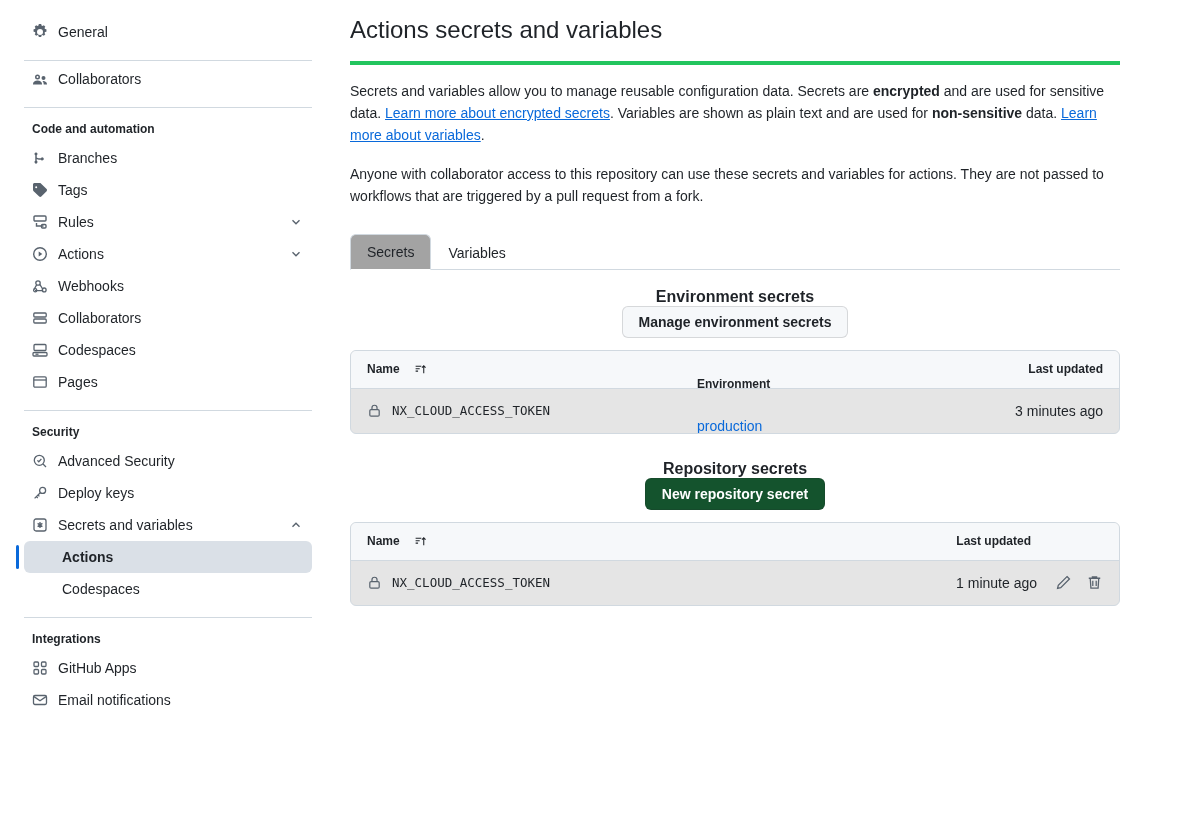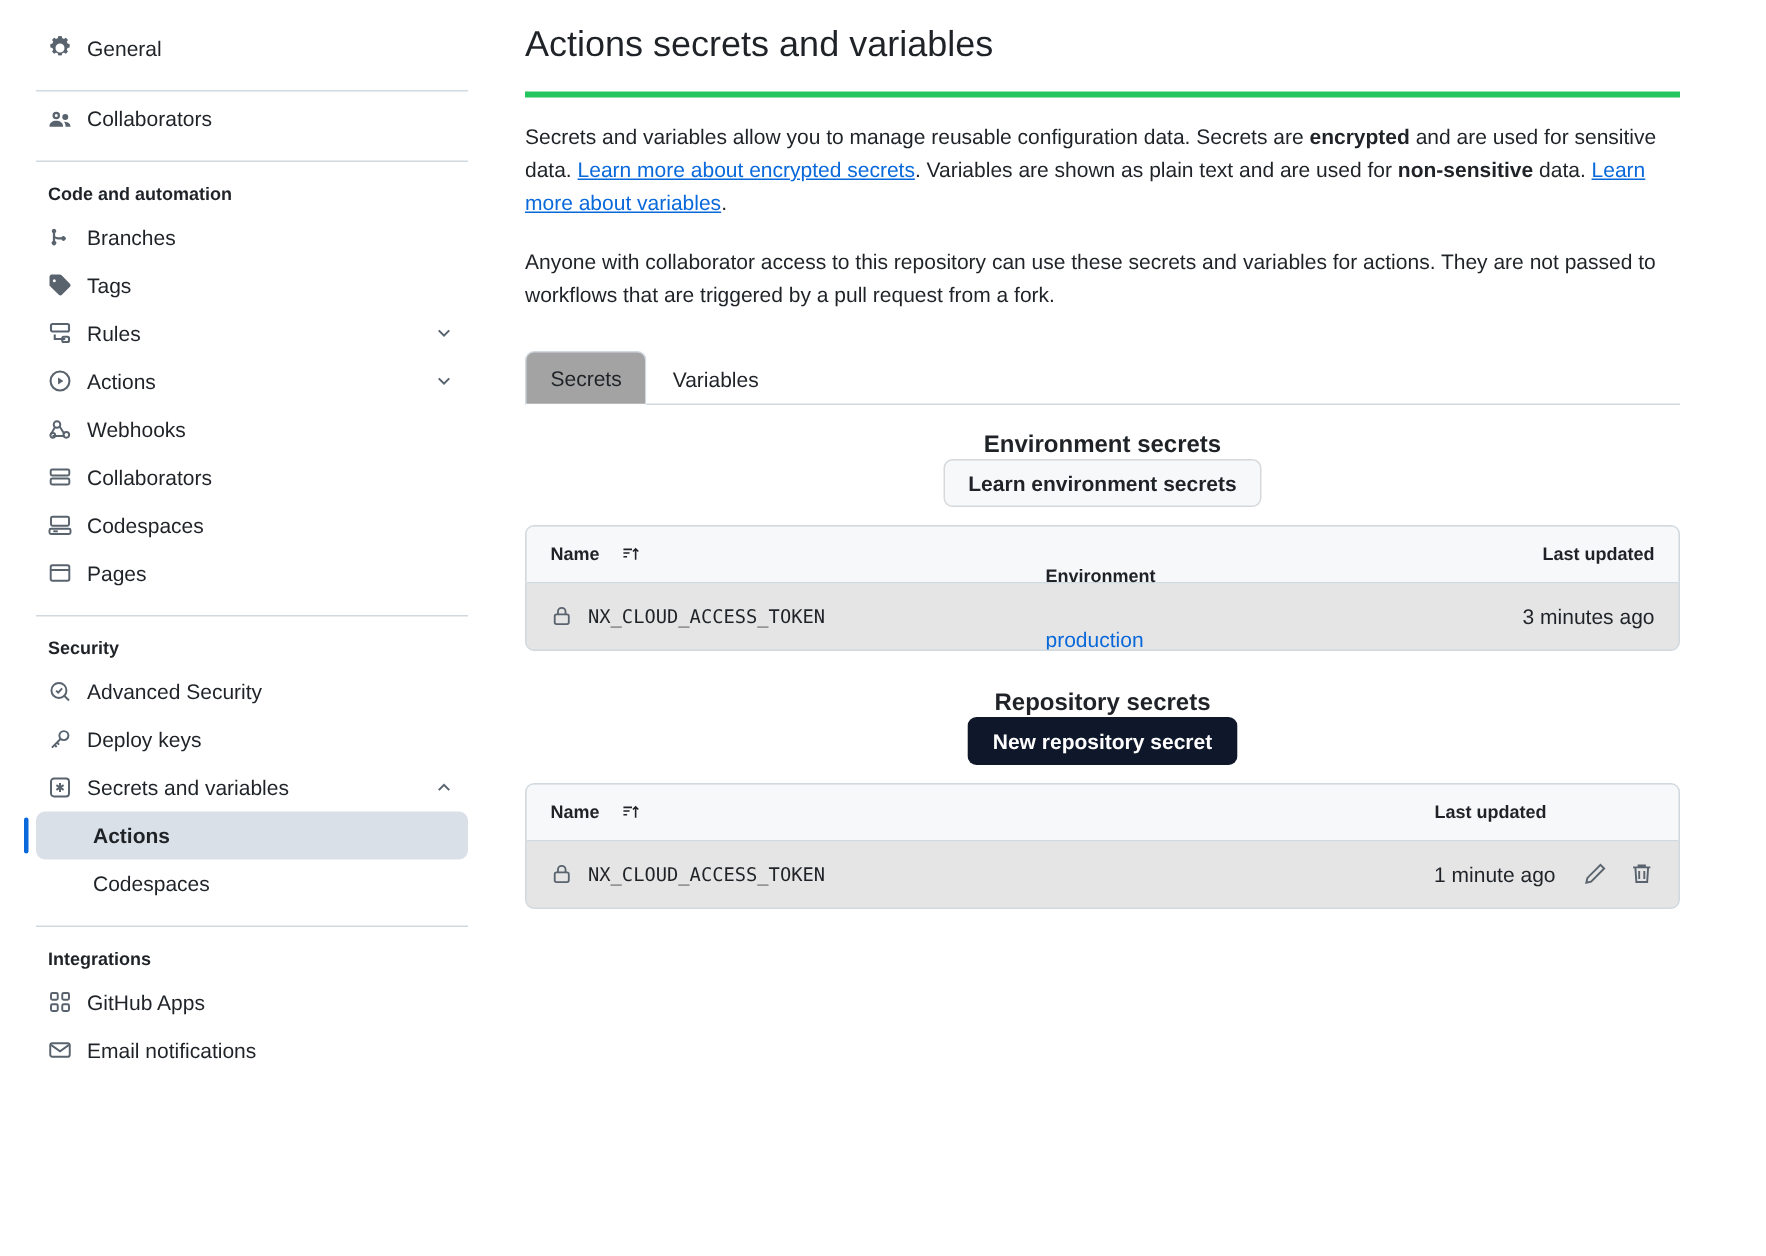--- a/index.html
+++ b/index.html
@@ -137,21 +137,21 @@
     border-radius: 6px;
     cursor: pointer;
     line-height: 20px;
   }
   .btn-default {
     background: #f6f8fa;
     border: 1px solid rgba(31,35,40,0.15);
     color: #1f2328;
   }
   .btn-primary {
-    background: #0f172a;
+    background: #14532d;
     border: 1px solid rgba(31,35,40,0.15);
     color: #ffffff;
   }
 
   
   .tbl {
     margin-top: 12px;
     border: 1px solid #d1d9e0;
     border-radius: 6px;
     overflow: hidden;
@@ -410,21 +410,21 @@
 
       <p class="intro second">Anyone with collaborator access to this repository can use these secrets and variables for actions. They are not passed to workflows that are triggered by a pull request from a fork.</p>
 
       <div class="tabs">
         <div class="tab active">Secrets</div>
         <div class="tab">Variables</div>
       </div>
 
       <div class="sec-head">
         <h2>Environment secrets</h2>
-        <button class="btn btn-default">Learn environment secrets</button>
+        <button class="btn btn-default">Manage environment secrets</button>
       </div>
 
       <div class="tbl">
         <div class="tbl-head env-head">
           <div class="c-name">
             <span>Name</span>
             <span class="sort-ico">
               <svg width="13" height="13" viewBox="0 0 16 16" fill="none" stroke="currentColor" stroke-width="1.3">
                   <path d="M2 4h7M2 7h5M2 10h3M12 12.5V3.5M9.8 5.7 12 3.5l2.2 2.2"></path>
                 </svg>

